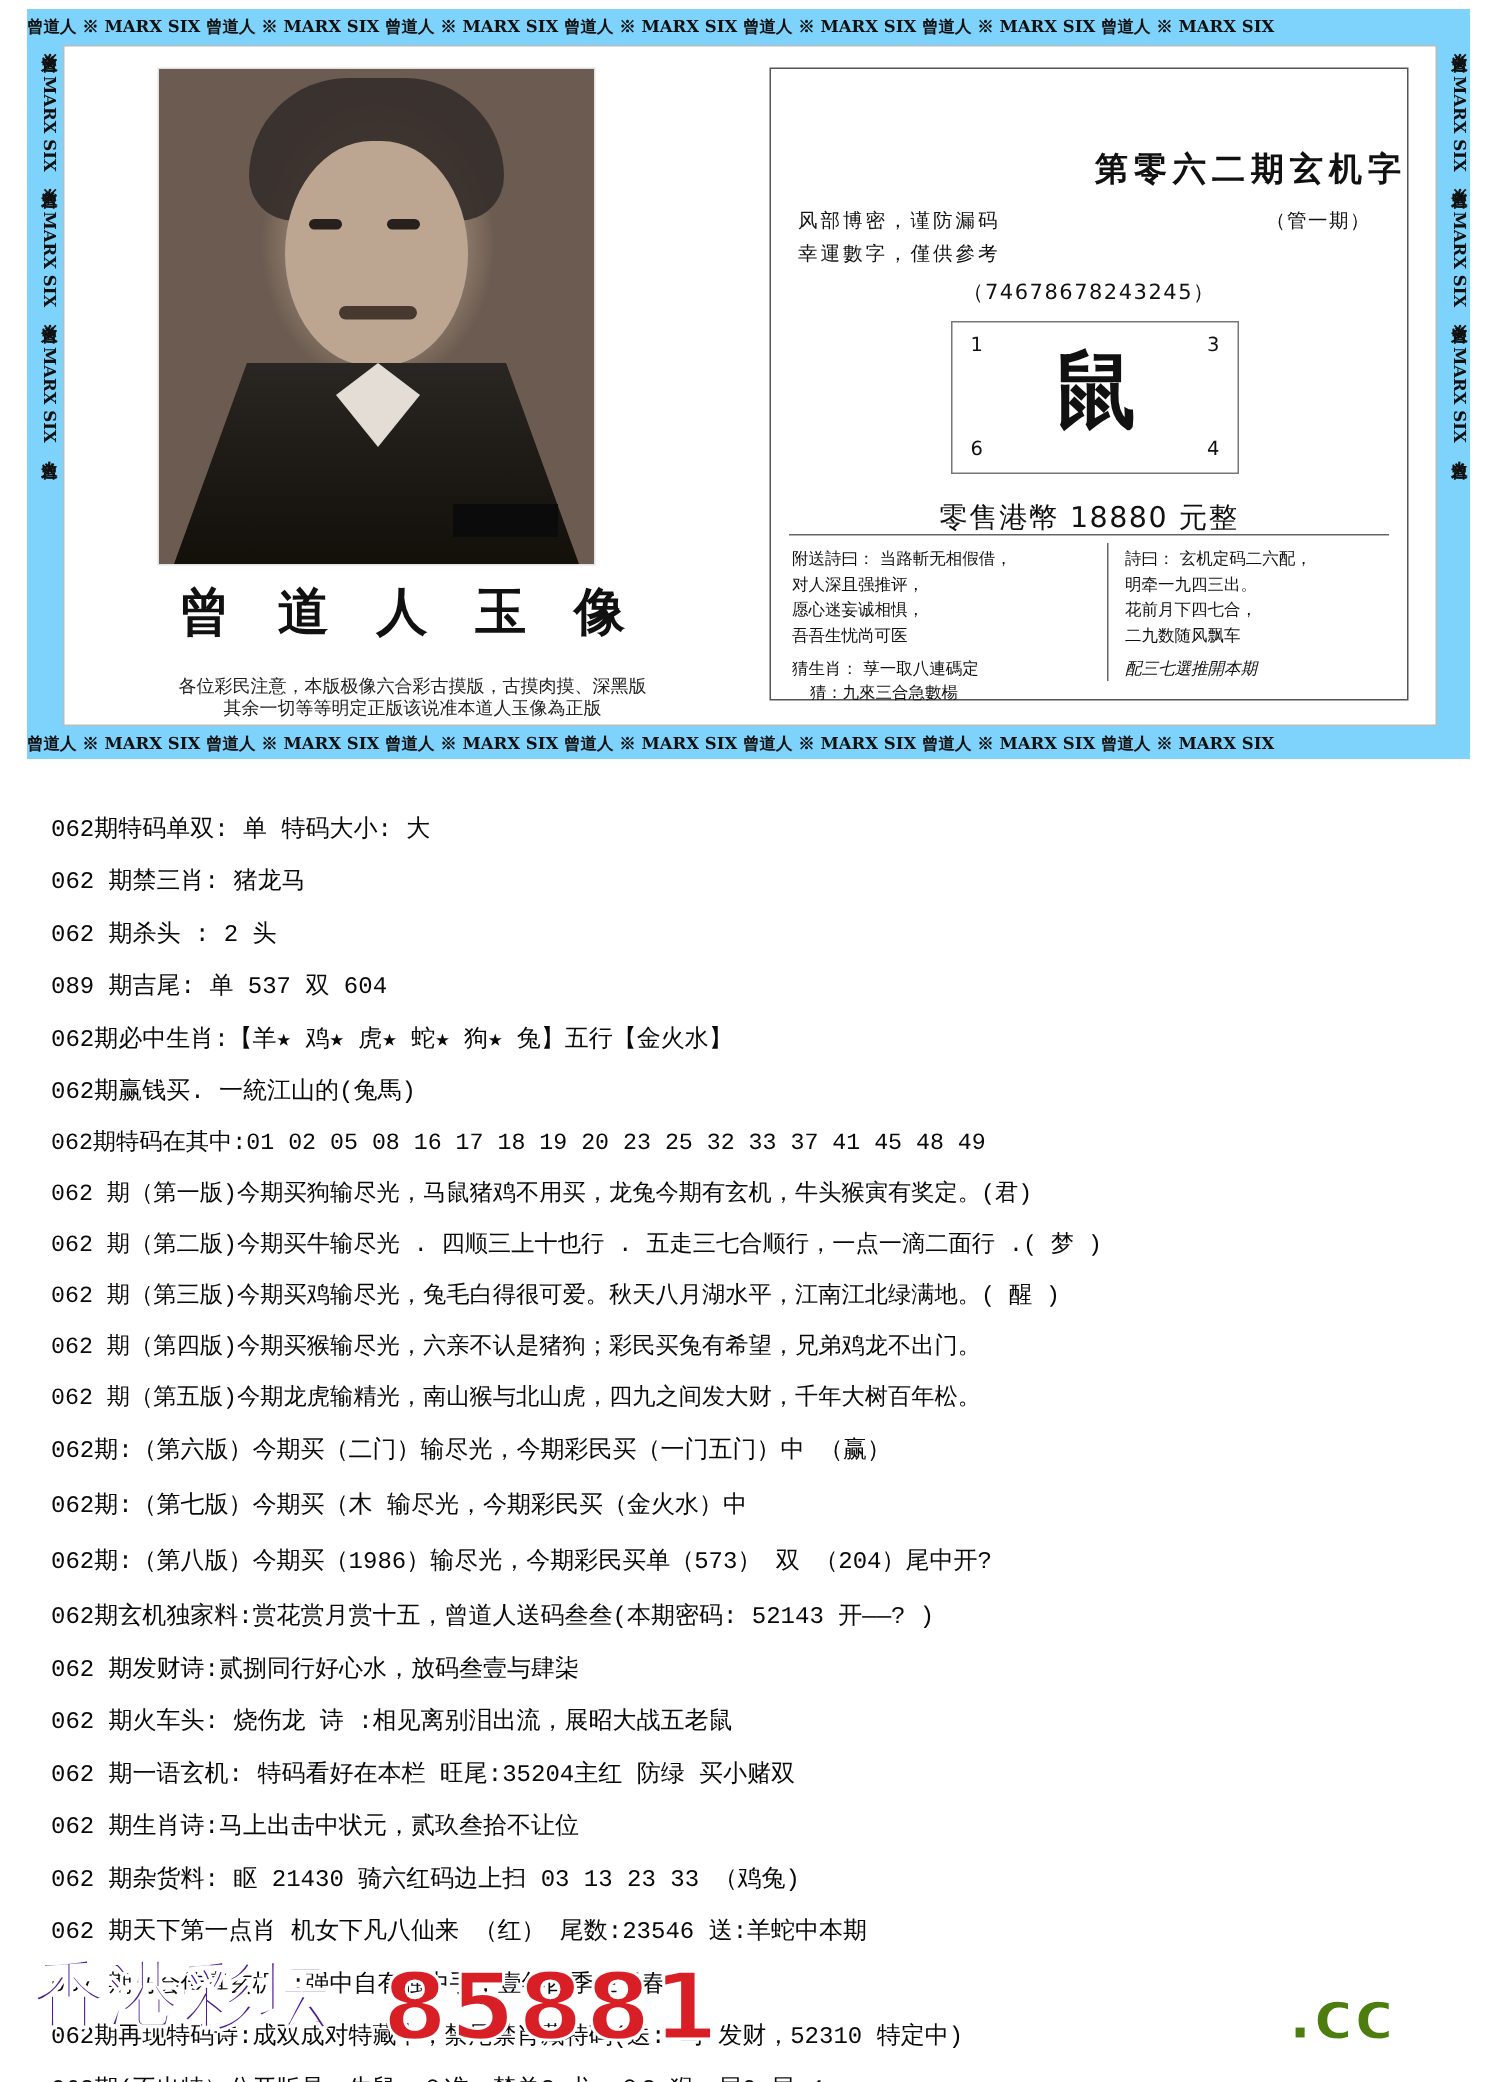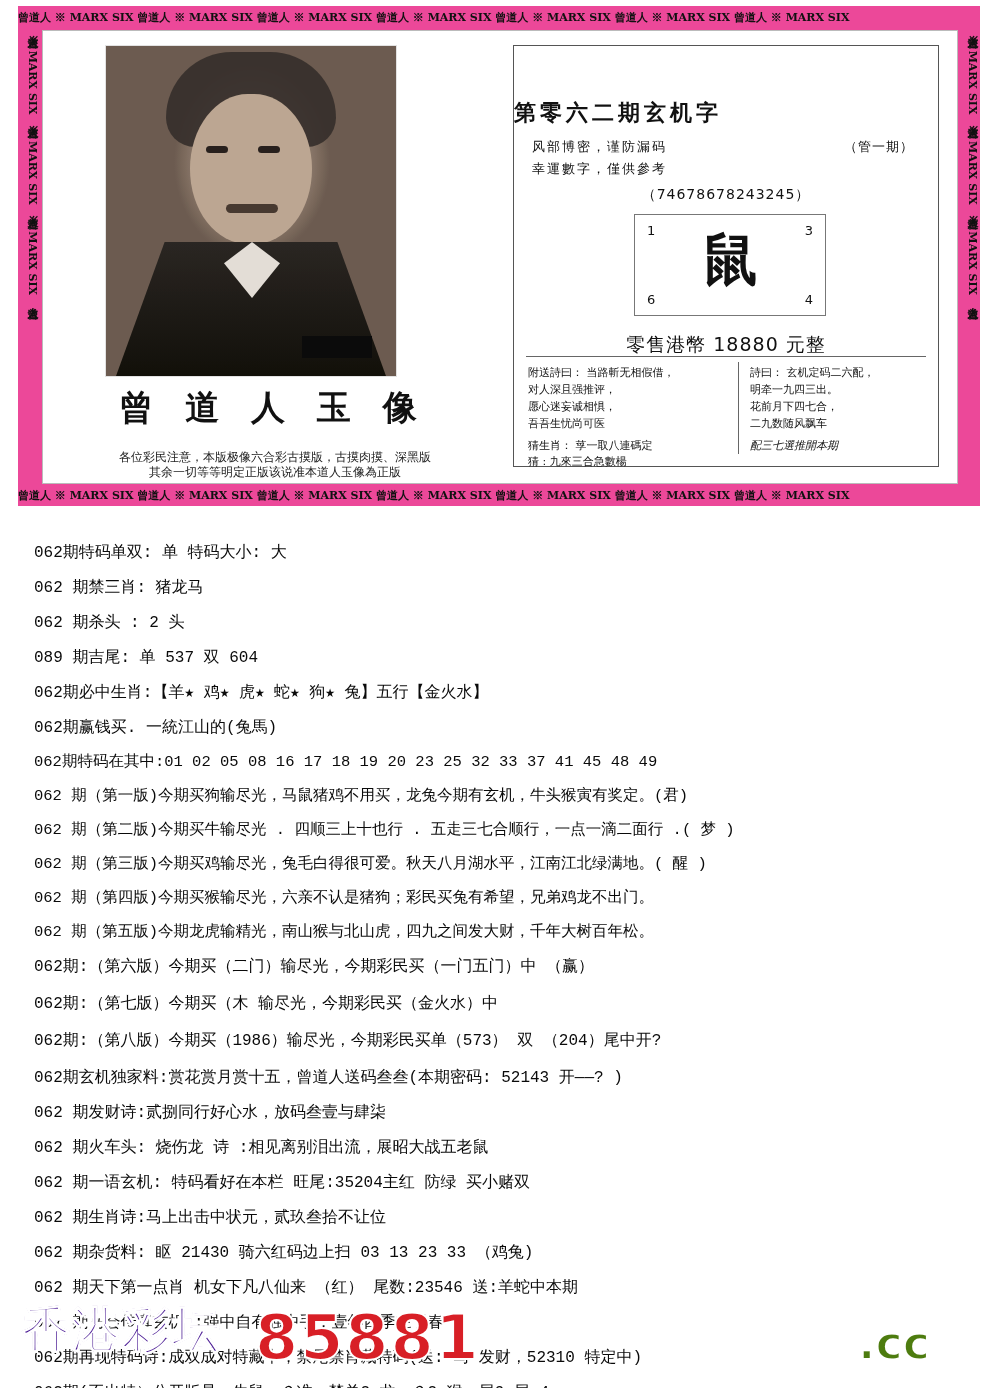--- a/index.html
+++ b/index.html
@@ -1,19 +1,19 @@
 <!DOCTYPE html>
 <html><head>
 <meta charset="utf-8">
 <style>
   html,body{margin:0;padding:0;background:#ffffff;}
   body{width:997px;height:1388px;position:relative;font-family:"DejaVu Sans","Liberation Sans",sans-serif;color:#111;overflow:hidden;}
 
   
-  .poster{position:absolute;left:18px;top:6px;width:962px;height:500px;background:#ec4899;}
+  .poster{position:absolute;left:18px;top:6px;width:962px;height:500px;background:#7dd3fc;}
   .poster .frame-top,.poster .frame-bottom{
     position:absolute;left:0;width:962px;height:22px;overflow:hidden;white-space:nowrap;
     font-size:11px;letter-spacing:0px;color:#111;font-weight:bold;font-family:"DejaVu Serif","Liberation Serif",serif;
     display:flex;align-items:center;justify-content:space-between;
   }
   .poster .frame-top{top:0;}
   .poster .frame-bottom{top:478px;}
   .poster .frame-left,.poster .frame-right{
     position:absolute;top:22px;width:22px;height:456px;overflow:hidden;
     font-size:11px;font-weight:bold;color:#111;font-family:"DejaVu Serif","Liberation Serif",serif;
@@ -39,39 +39,39 @@
   .photo .eye-l{left:100px;} .photo .eye-r{left:152px;}
   .photo .mouth{position:absolute;left:120px;top:158px;width:52px;height:9px;border-radius:6px;background:#4a3c34;}
   .photo .body{position:absolute;left:10px;top:196px;width:270px;height:134px;background:linear-gradient(180deg,#2e2a27 0%,#17150f 100%);clip-path:polygon(18% 0,82% 0,100% 100%,0 100%);}
   .photo .collar{position:absolute;left:118px;top:196px;width:56px;height:56px;background:#ded9d2;clip-path:polygon(50% 0,100% 38%,50% 100%,0 38%);}
   .photo .blot{position:absolute;left:196px;top:290px;width:70px;height:22px;background:#111;}
   .photo-title{position:absolute;left:0;top:340px;width:400px;text-align:center;font-size:34px;font-weight:bold;letter-spacing:10px;font-family:"DejaVu Serif","Liberation Serif",serif;}
   .photo-note{position:absolute;left:6px;top:392px;width:392px;font-size:12px;line-height:15px;text-align:center;color:#222;margin-top:13px;}
 
   
   .card{position:absolute;left:470px;top:14px;width:424px;height:420px;border:1px solid #555;}
-  .card h2{margin:0;position:absolute;left:0;top:52px;width:424px;text-align:left;font-size:22px;letter-spacing:4px;font-weight:bold;font-family:"DejaVu Serif","Liberation Serif",serif;}
+  .card h2{margin:0;position:absolute;left:0;top:52px;width:424px;text-align:right;font-size:22px;letter-spacing:4px;font-weight:bold;font-family:"DejaVu Serif","Liberation Serif",serif;}
   .card .sub1{position:absolute;left:18px;top:92px;font-size:13px;letter-spacing:2px;}
   .card .sub2{position:absolute;left:18px;top:114px;font-size:13px;letter-spacing:2px;}
   .card .period{position:absolute;right:24px;top:92px;font-size:13px;letter-spacing:1px;}
   .card .code{position:absolute;left:0;top:140px;width:424px;text-align:center;font-size:14px;letter-spacing:1px;}
   .card .zodiac-box{position:absolute;left:120px;top:168px;width:190px;height:100px;border:1px solid #777;}
   .card .zodiac-box .n{position:absolute;font-size:13px;}
   .card .zodiac-box .n1{left:12px;top:8px;}
   .card .zodiac-box .n3{right:12px;top:8px;}
   .card .zodiac-box .n6{left:12px;bottom:8px;}
   .card .zodiac-box .n4{right:12px;bottom:8px;}
   .card .zodiac-box .big{position:absolute;left:0;top:8px;width:190px;text-align:center;font-size:56px;font-weight:bold;font-family:"DejaVu Serif","Liberation Serif",serif;}
   .card .price{position:absolute;left:0;top:286px;width:424px;text-align:center;font-size:19px;letter-spacing:1px;}
   .card hr.sep{position:absolute;left:12px;top:310px;width:400px;border:0;border-top:1px solid #666;margin:0;}
   .card .poem-l{position:absolute;left:14px;top:318px;width:200px;font-size:11px;line-height:17px;}
   .card .poem-r{position:absolute;left:236px;top:318px;width:180px;font-size:11px;line-height:17px;}
   .card .vline{position:absolute;left:224px;top:316px;width:0;height:92px;border-left:1px solid #666;}
   .card .foot1{position:absolute;left:14px;top:392px;font-size:11px;}
-  .card .foot2{position:absolute;left:14px;top:408px;font-size:11px;}
+  .card .foot2{position:absolute;left:26px;top:408px;font-size:11px;}
   .card .foot3{position:absolute;left:236px;top:392px;font-size:11px;font-style:italic;}
 
   
   .lines{position:absolute;left:34px;top:545px;width:940px;}
   .line{font-size:16px;line-height:1.0;color:#0a0a0a;margin:0 0 4px 0;white-space:nowrap;font-family:Liberation Mono, monospace;}
   .g1 .line{height:31px;}
   .g2 .line{height:30px;font-size:15.5px;}
   .g3 .line{height:33px;font-size:16px;}
   .g4 .line{height:31px;font-size:16px;}
 

